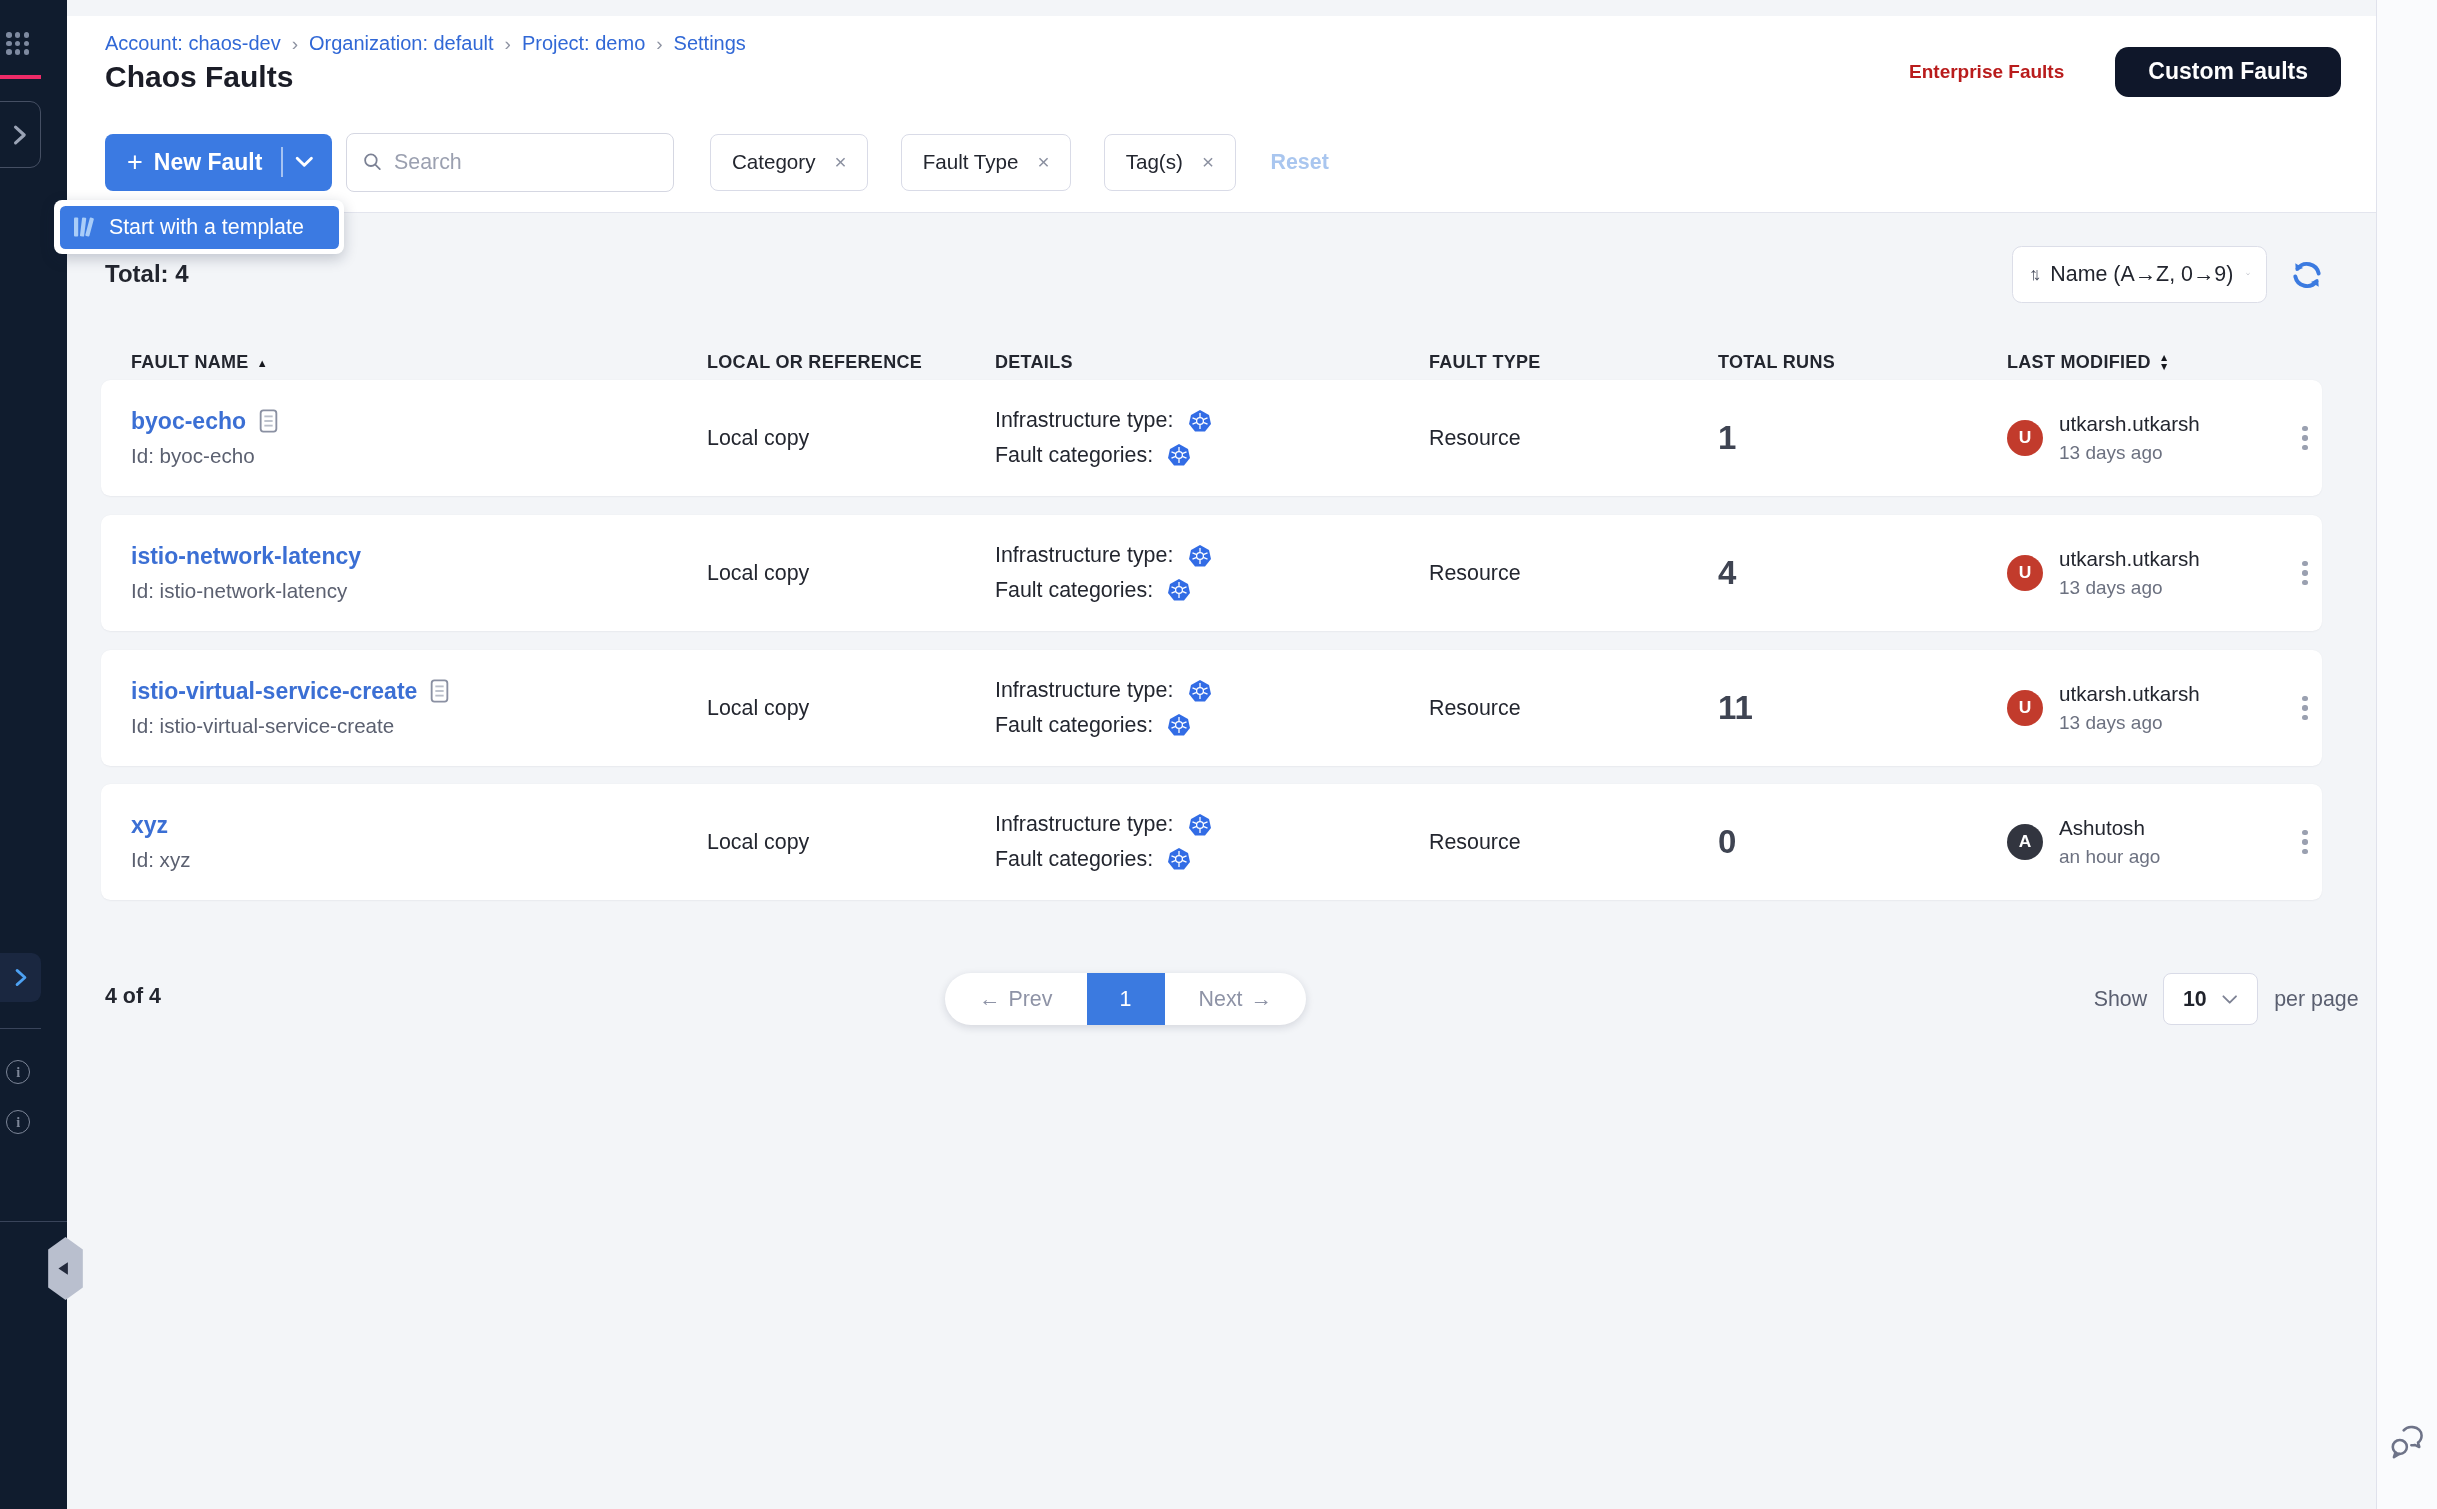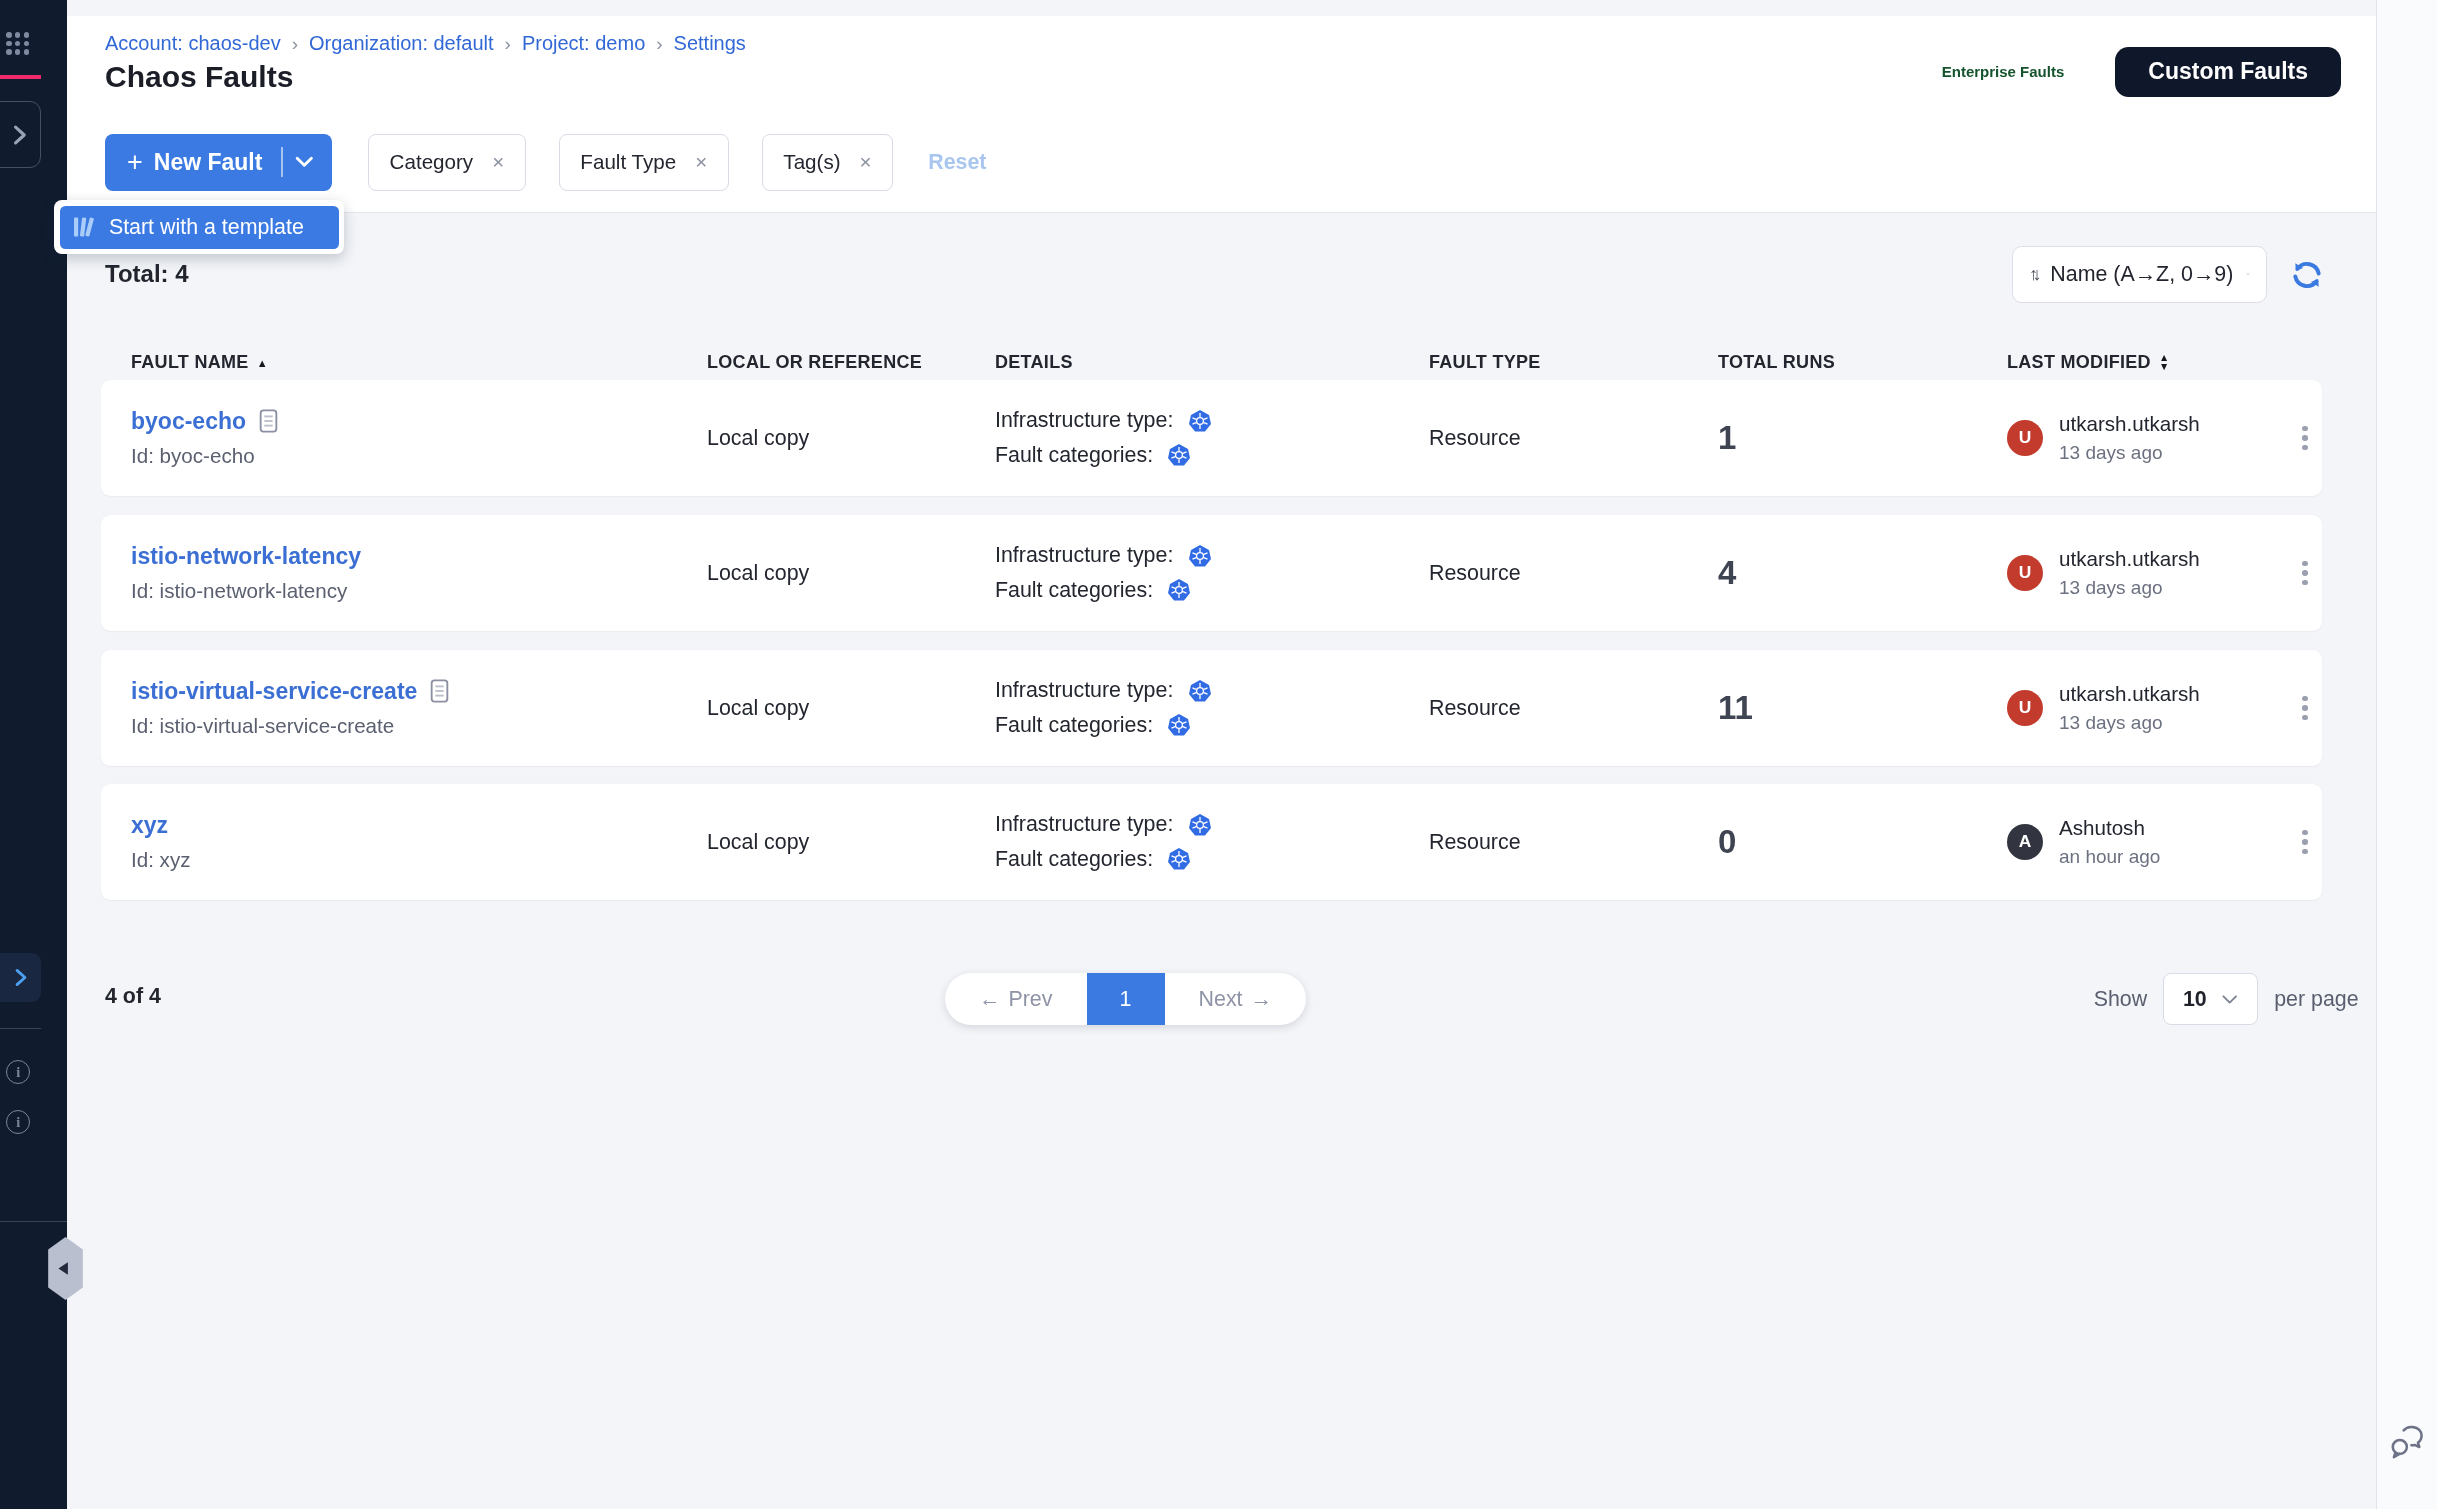--- a/index.html
+++ b/index.html
@@ -25,21 +25,21 @@
   .right-strip { position:absolute; right:0; top:0; width:62px; height:1510px; background:#fafbfd; border-left:1.6px solid #e0e2ec; z-index:30; }
   .chat-icon { position:absolute; left:9.5px; top:1422px; cursor:pointer; }
 
   
   .header { position:absolute; left:67px; right:62px; top:16px; height:111px; background:#fff; border-bottom:1.6px solid #e3e5ee; z-index:10; }
   .breadcrumb { position:absolute; left:38px; top:16px; display:flex; gap:11px; font-size:20px; align-items:center; }
   .breadcrumb a { color:#3168d6; text-decoration:none; cursor:pointer; }
   .crumb-sep { color:#8e93a2; font-size:19px; }
   .page-title { position:absolute; left:38px; top:44px; font-size:30px; font-weight:700; color:#1b1d27; }
   .header-actions { position:absolute; right:35px; top:0; height:111px; display:flex; align-items:center; gap:51px; }
-  .enterprise-link { color:#14532d; font-size:15px; font-weight:600; cursor:pointer; }
+  .enterprise-link { color:#b91c1c; font-size:19px; font-weight:600; cursor:pointer; }
   .custom-pill { background:#0f172a; color:#fff; font-size:23px; font-weight:700; border:none; height:50px; padding:0 33px; border-radius:13.5px; cursor:pointer; }
 
   
   .toolbar { position:absolute; left:67px; right:62px; top:112px; height:101px; background:#fff; border-bottom:1.6px solid #e3e5ee; display:flex; align-items:center; padding-left:38px; z-index:10; }
   .new-fault-btn { height:57px; background:#3b7ae2; border:none; border-radius:8px; color:#fff; display:flex; align-items:center; padding:0 17.4px 0 22px; gap:11px; cursor:pointer; }
   .new-fault-btn .plus { font-size:27px; font-weight:400; line-height:1; }
   .new-fault-btn .lbl { font-size:23px; font-weight:700; }
   .new-fault-btn .vline { width:1.6px; height:30px; background:rgba(255,255,255,.55); margin-left:8px; }
   .search-box { margin-left:14.3px; width:328px; height:59px; border:1.6px solid #d5d7e2; border-radius:8px; background:#fff; display:flex; align-items:center; padding:0 14.3px; gap:11px; }
   .search-box input { border:none; outline:none; font-size:21.4px; color:#2a2d38; width:100%; font-family:inherit; background:transparent; }
@@ -169,20 +169,27 @@
 
   <div class="toolbar">
     <button class="new-fault-btn">
       <span class="plus">+</span>
       <span class="lbl">New Fault</span>
       <span class="vline"></span>
       <svg width="20.6" height="14.3" viewBox="0 0 26 18">
           <polyline points="4,4 13,13 22,4" fill="none" stroke="#fff" stroke-width="3.6" stroke-linecap="round" stroke-linejoin="round"></polyline>
         </svg>
     </button>
+    <div class="search-box">
+      <svg width="24" height="24" viewBox="0 0 24 24" fill="none" stroke="#7b8194" stroke-width="2" stroke-linecap="round">
+          <circle cx="10" cy="10" r="6.5"></circle>
+          <line x1="15.2" y1="15.2" x2="20" y2="20"></line>
+        </svg>
+      <input type="text" placeholder="Search" style="">
+    </div>
     <div class="chips">
       <div class="chip">
         <span class="chip-label">Category</span>
         <span class="chip-x">×</span>
       </div>
       <div class="chip">
         <span class="chip-label">Fault Type</span>
         <span class="chip-x">×</span>
       </div>
       <div class="chip">

